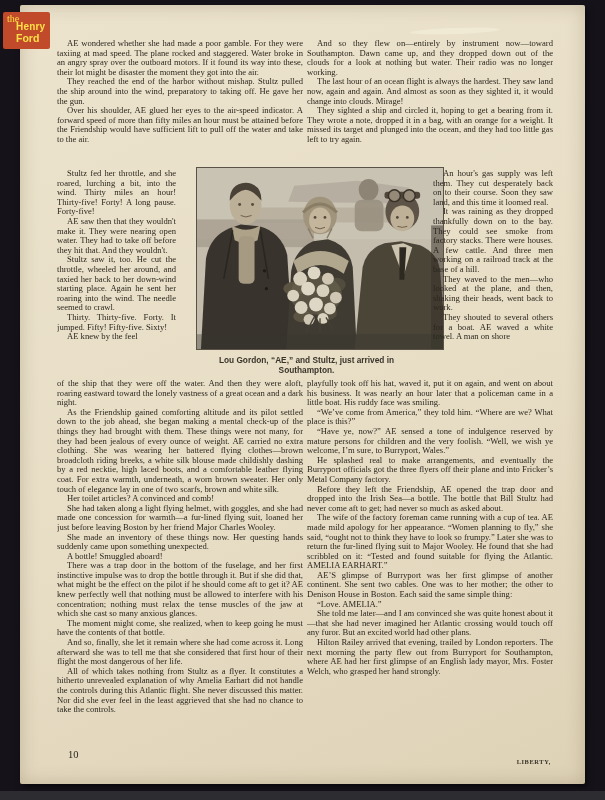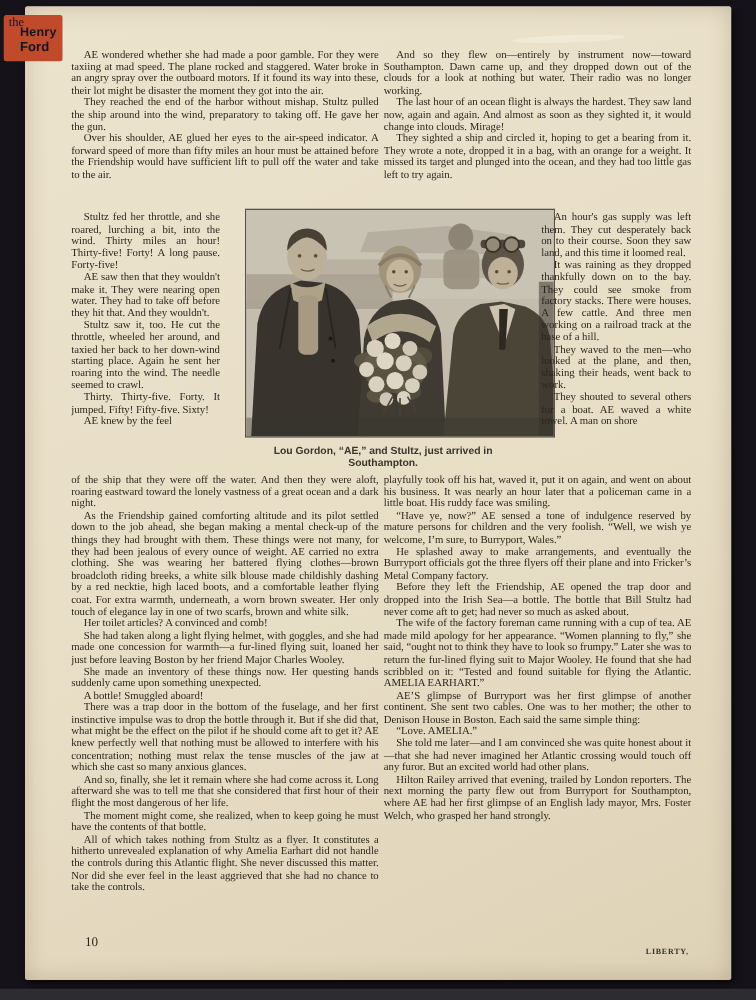--- a/index.html
+++ b/index.html
@@ -10,21 +10,21 @@
   }
   .bottom-strip{position:absolute;left:0;bottom:0;width:605px;height:9px;background:#2c2c31;}
   .page{
     position:absolute;left:20px;top:5px;width:565px;height:779px;
     background:linear-gradient(155deg,#ece3cd 0%,#e8dec6 55%,#ded2b6 100%);
     border-radius:2px;
     box-shadow:inset 0 0 18px rgba(90,70,40,.25), 2px 3px 6px rgba(0,0,0,.6);
   }
   .logo{
     position:absolute;left:3px;top:12px;width:47px;height:37px;
-    background:#c04a2a;border-radius:2px;z-index:5;color:#0f172a;
+    background:#c04a2a;border-radius:2px;z-index:5;color:#fde047;
     font-family:"Liberation Sans", sans-serif;
   }
   .logo .the{position:absolute;left:4px;top:1px;font-size:10px;font-family:"Liberation Serif",serif;}
   .logo .henry{position:absolute;left:13px;top:9px;font-size:10px;font-weight:bold;letter-spacing:.2px;}
   .logo .ford{position:absolute;left:13px;top:20px;font-size:10.5px;font-weight:bold;}
   .block{
     position:absolute;overflow:hidden;
     font-size:8.6px;line-height:9.6px;text-align:justify;color:#2c261e;
   }
   .para{margin:0;text-indent:10px;}
@@ -167,29 +167,30 @@
     </div>
 
   <div class="block col-bot-left">
       <p class="para no-indent">of the ship that they were off the water. And then they were aloft, roaring eastward toward the lonely vastness of a great ocean and a dark night.</p>
       <p class="para">As the Friendship gained comforting altitude and its pilot settled down to the job ahead, she began making a mental check-up of the things they had brought with them. These things were not many, for they had been jealous of every ounce of weight. AE carried no extra clothing. She was wearing her battered flying clothes—brown broadcloth riding breeks, a white silk blouse made childishly dashing by a red necktie, high laced boots, and a comfortable leather flying coat. For extra warmth, underneath, a worn brown sweater. Her only touch of elegance lay in one of two scarfs, brown and white silk.</p>
       <p class="para">Her toilet articles? A convinced and comb!</p>
       <p class="para">She had taken along a light flying helmet, with goggles, and she had made one concession for warmth—a fur-lined flying suit, loaned her just before leaving Boston by her friend Major Charles Wooley.</p>
       <p class="para">She made an inventory of these things now. Her questing hands suddenly came upon something unexpected.</p>
       <p class="para">A bottle! Smuggled aboard!</p>
       <p class="para">There was a trap door in the bottom of the fuselage, and her first instinctive impulse was to drop the bottle through it. But if she did that, what might be the effect on the pilot if he should come aft to get it? AE knew perfectly well that nothing must be allowed to interfere with his concentration; nothing must relax the tense muscles of the jaw at which she cast so many anxious glances.</p>
+      <p class="para">The moment might come, she realized, when to keep going he must have the contents of that bottle.</p>
       <p class="para">And so, finally, she let it remain where she had come across it. Long afterward she was to tell me that she considered that first hour of their flight the most dangerous of her life.</p>
-      <p class="para">The moment might come, she realized, when to keep going he must have the contents of that bottle.</p>
       <p class="para">All of which takes nothing from Stultz as a flyer. It constitutes a hitherto unrevealed explanation of why Amelia Earhart did not handle the controls during this Atlantic flight. She never discussed this matter. Nor did she ever feel in the least aggrieved that she had no chance to take the controls.</p>
     </div>
 
   <div class="block col-bot-right">
       <p class="para no-indent">playfully took off his hat, waved it, put it on again, and went on about his business. It was nearly an hour later that a policeman came in a little boat. His ruddy face was smiling.</p>
+      <p class="para">“We’ve come from America,” they told him. “Where are we? What place is this?”</p>
       <p class="para">“Have ye, now?” AE sensed a tone of indulgence reserved by mature persons for children and the very foolish. “Well, we wish ye welcome, I’m sure, to Burryport, Wales.”</p>
-      <p class="para">He splashed away to make arrangements, and eventually the Burryport officials got the three flyers off their plane and into Fricker’s Metal Company factory.</p>
+      <p class="para">He splashed real to make arrangements, and eventually the Burryport officials got the three flyers off their plane and into Fricker’s Metal Company factory.</p>
       <p class="para">Before they left the Friendship, AE opened the trap door and dropped into the Irish Sea—a bottle. The bottle that Bill Stultz had never come aft to get; had never so much as asked about.</p>
       <p class="para">The wife of the factory foreman came running with a cup of tea. AE made mild apology for her appearance. “Women planning to fly,” she said, “ought not to think they have to look so frumpy.” Later she was to return the fur-lined flying suit to Major Wooley. He found that she had scribbled on it: “Tested and found suitable for flying the Atlantic. AMELIA EARHART.”</p>
       <p class="para">AE’S glimpse of Burryport was her first glimpse of another continent. She sent two cables. One was to her mother; the other to Denison House in Boston. Each said the same simple thing:</p>
       <p class="para">“Love. AMELIA.”</p>
       <p class="para">She told me later—and I am convinced she was quite honest about it—that she had never imagined her Atlantic crossing would touch off any furor. But an excited world had other plans.</p>
       <p class="para">Hilton Railey arrived that evening, trailed by London reporters. The next morning the party flew out from Burryport for Southampton, where AE had her first glimpse of an English lady mayor, Mrs. Foster Welch, who grasped her hand strongly.</p>
     </div>
 
   <div class="pagenum">10</div>
   <div class="magname">LIBERTY,</div>

